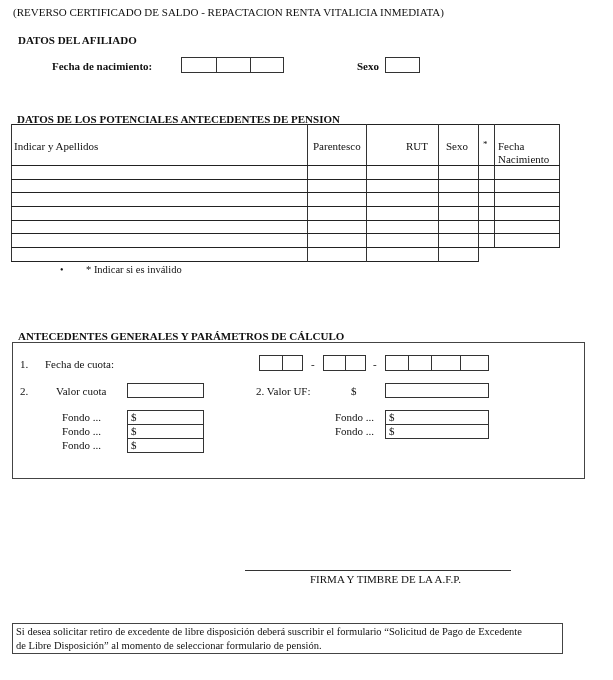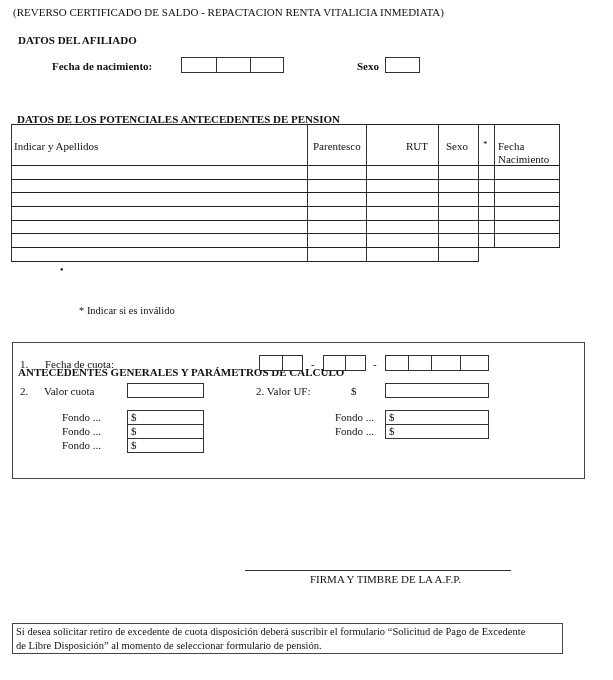--- a/index.html
+++ b/index.html
@@ -68,44 +68,44 @@
 
   <div class="abs" style="left:12px; top:166px; width:547px; height:13px;"></div>
   <div class="abs" style="left:12px; top:180px; width:547px; height:12px;"></div>
   <div class="abs" style="left:12px; top:193px; width:547px; height:13px;"></div>
   <div class="abs" style="left:12px; top:207px; width:547px; height:13px;"></div>
   <div class="abs" style="left:12px; top:221px; width:547px; height:12px;"></div>
   <div class="abs" style="left:12px; top:234px; width:547px; height:13px;"></div>
 </div>
 
 <div class="abs t" style="left:60px; top:265px; font-size:10px;">•</div>
-<div class="abs t" style="left:79px; top:265px; font-size:10.5px;margin-top:41px;">* Indicar si es inválido</div>
+<div class="abs t" style="left:86px; top:265px; font-size:10.5px;">* Indicar si es inválido</div>
 
-<div class="abs t b" style="left:18px; top:331px;margin-top:36px;">ANTECEDENTES GENERALES Y PARÁMETROS DE CÁLCULO</div>
+<div class="abs t b" style="left:18px; top:331px;">ANTECEDENTES GENERALES Y PARÁMETROS DE CÁLCULO</div>
 <div class="box" style="left:12px; top:342px; width:573px; height:137px; border-color:#444;"></div>
 
 <div class="abs t" style="left:20px; top:359px;">1.</div>
 <div class="abs t" style="left:45px; top:359px;">Fecha de cuota:</div>
 
 <div class="field" style="left:259px; top:355px; width:44px; height:16px;">
   <div class="cell" style="left:22px;"></div>
 </div>
 <div class="abs t" style="left:311px; top:359px;">-</div>
 <div class="field" style="left:323px; top:355px; width:43px; height:16px;">
   <div class="cell" style="left:21px;"></div>
 </div>
 <div class="abs t" style="left:373px; top:359px;">-</div>
 <div class="field" style="left:385px; top:355px; width:104px; height:16px;">
   <div class="cell" style="left:22px;"></div>
   <div class="cell" style="left:45px;"></div>
   <div class="cell" style="left:74px;"></div>
 </div>
 
 <div class="abs t" style="left:20px; top:386px;">2.</div>
-<div class="abs t" style="left:44px; top:386px;">Valor cuota</div>
+<div class="abs t" style="left:56px; top:386px;">Valor cuota</div>
 <div class="field" style="left:127px; top:383px; width:77px; height:15px;"></div>
 
 <div class="abs t" style="left:256px; top:386px;">2. Valor UF:</div>
 <div class="abs t" style="left:351px; top:386px;">$</div>
 <div class="field" style="left:385px; top:383px; width:104px; height:15px;"></div>
 
 <div class="abs t" style="left:62px; top:412px;">Fondo ...</div>
 <div class="abs t" style="left:62px; top:426px;">Fondo ...</div>
 <div class="abs t" style="left:62px; top:440px;">Fondo ...</div>
 <div class="field" style="left:127px; top:410px; width:77px; height:15px;">
@@ -124,14 +124,14 @@
   <span class="dollar">$</span>
 </div>
 <div class="field" style="left:385px; top:424px; width:104px; height:15px;">
   <span class="dollar">$</span>
 </div>
 
 <div class="hline" style="left:245px; top:570px; width:266px; border-top-color:#333;"></div>
 <div class="abs t" style="left:310px; top:574px;">FIRMA Y TIMBRE DE LA A.F.P.</div>
 
 <div class="box" style="left:12px; top:623px; width:551px; height:31px; border-color:#444;"></div>
-<div class="abs t" style="left:16px; top:627px; font-size:10.5px;">Si desea solicitar retiro de excedente de cuota disposición deberá suscribir el formulario “Solicitud de Pago de Excedente</div>
+<div class="abs t" style="left:16px; top:627px; font-size:10.5px;">Si desea solicitar retiro de excedente de libre disposición deberá suscribir el formulario “Solicitud de Pago de Excedente</div>
 <div class="abs t" style="left:16px; top:641px; font-size:10.5px;">de Libre Disposición” al momento de seleccionar formulario de pensión.</div>
 
 </body></html>

